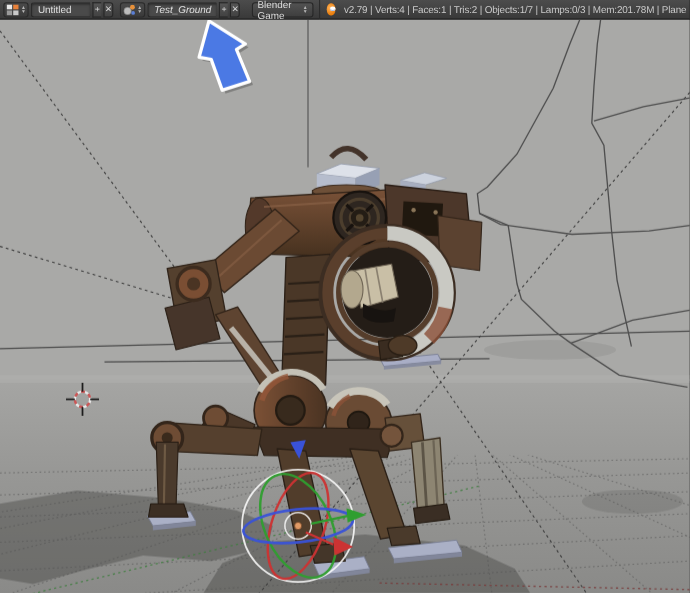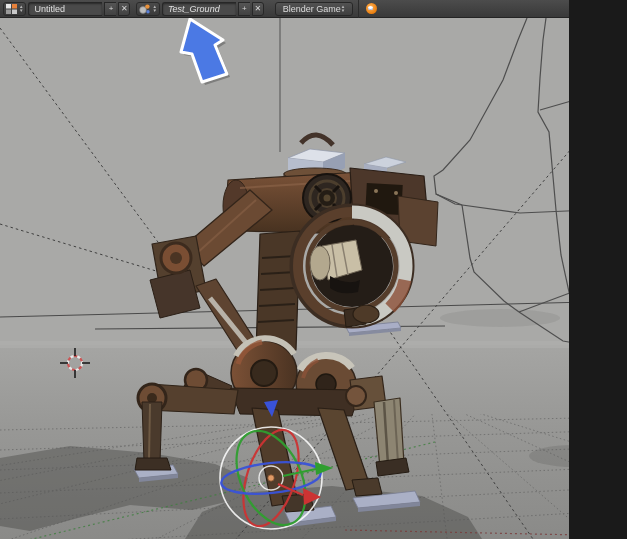--- a/index.html
+++ b/index.html
@@ -1,35 +1,35 @@
 <!DOCTYPE html>
 <html><head>
 <meta charset="utf-8">
 <style>
   html,body{margin:0;padding:0;background:#1a1a1a;}
-  .app{width:569px;height:539px;overflow:hidden;position:relative;font-family:"Liberation Sans",sans-serif;
+  .app{width:627px;height:539px;overflow:hidden;position:relative;font-family:"Liberation Sans",sans-serif;
        -webkit-font-smoothing:antialiased;}
   
   .header{height:18px;background:linear-gradient(#4c4c4c,#393939);border-bottom:1px solid #242424;
           display:flex;align-items:center;padding:0 3px;box-sizing:border-box;gap:2px;}
   .icon-btn{height:14px;background:linear-gradient(#4a4a4a,#3a3a3a);border:1px solid #2a2a2a;border-radius:3px;
             display:flex;align-items:center;justify-content:center;gap:2px;padding:0 2px;box-sizing:border-box;}
   .updown{display:flex;flex-direction:column;line-height:4px;font-size:4.5px;color:#b8b8b8;letter-spacing:0;}
   .txt-field{height:14px;background:#4a4a4a;border:1px solid #272727;border-right:none;border-radius:3px 0 0 3px;
              color:#e0e0e0;font-size:9px;display:flex;align-items:center;padding:0 5px;box-sizing:border-box;
              box-shadow:inset 0 1px 2px rgba(0,0,0,.45);}
   .name-field{width:74px;}
   .scene-field{width:74px;font-style:italic;}
   .mini-btn{width:12px;height:14px;background:linear-gradient(#555,#424242);border:1px solid #272727;
             color:#d6d6d6;font-size:8px;display:flex;align-items:center;justify-content:center;box-sizing:border-box;}
   .mini-btn.plus{border-right:none;}
   .mini-btn.close{border-radius:0 3px 3px 0;}
   .engine-dd{margin-left:9px;width:78px;height:14px;background:linear-gradient(#525252,#3e3e3e);
              border:1px solid #272727;border-radius:3px;color:#dcdcdc;font-size:9px;display:flex;
-             align-items:center;justify-content:center;padding:0 4px;box-sizing:border-box;}
+             align-items:center;justify-content:flex-end;padding:0 4px;box-sizing:border-box;}
   .seam{width:1px;height:18px;background:#2b2b2b;margin-left:3px;}
   .blender-logo{width:11px;height:11px;border-radius:50%;margin-left:5px;position:relative;
                 background:radial-gradient(circle at 40% 38%,#ffb35a,#e87d0d 70%);}
   .blender-logo::after{content:"";position:absolute;left:2.5px;top:3px;width:5px;height:3.5px;border-radius:50%;
                 background:#fff;box-shadow:inset 0 -1px 0 #9fb9e8;}
   .stats{color:#c9c9c9;font-size:9px;margin-left:6px;white-space:nowrap;letter-spacing:-0.15px;}
   
   .viewport{position:relative;width:627px;height:521px;background:#a9a9a7;cursor:crosshair;}
   .viewport svg{position:absolute;left:0;top:0;display:block;}
 </style>
@@ -72,20 +72,21 @@
 
     <div class="engine-dd">
       <span>Blender Game</span>
       <span class="updown">
           <span>▲</span>
           <span>▼</span>
         </span>
     </div>
     <div class="seam"></div>
     <div class="blender-logo"></div>
+    <div class="stats">v2.79 | Verts:4 | Faces:1 | Tris:2 | Objects:1/7 | Lamps:0/3 | Mem:201.78M | Plane</div>
   </div>
 
   <div class="viewport">
   <svg width="627" height="521" viewBox="0 0 627 521">
     <defs>
       <linearGradient id="groundGrad" x1="0" y1="0" x2="0" y2="1">
         <stop offset="0" stop-color="#a5a5a3"></stop>
         <stop offset="0.45" stop-color="#979795"></stop>
         <stop offset="1" stop-color="#8a8a88"></stop>
       </linearGradient>

